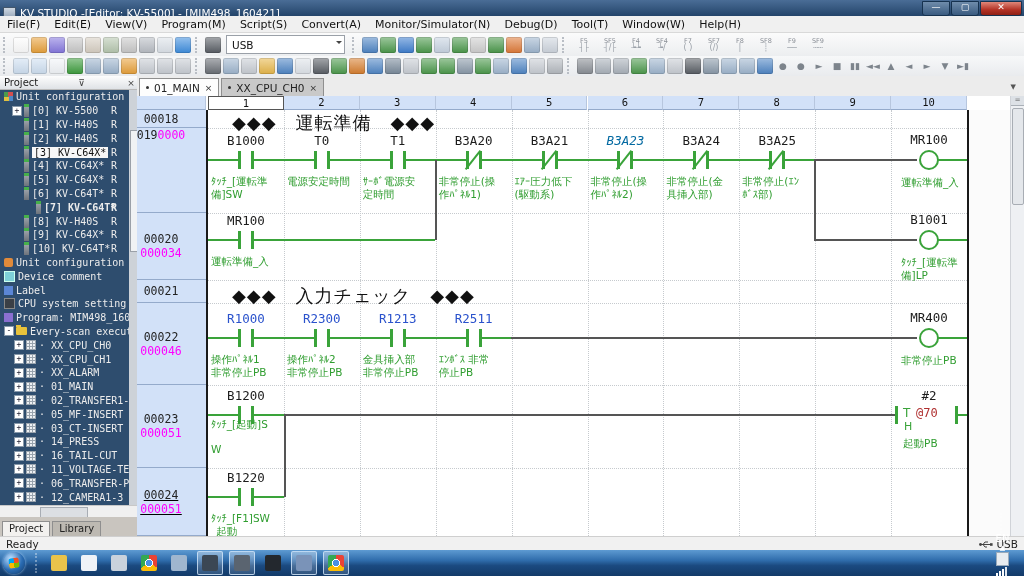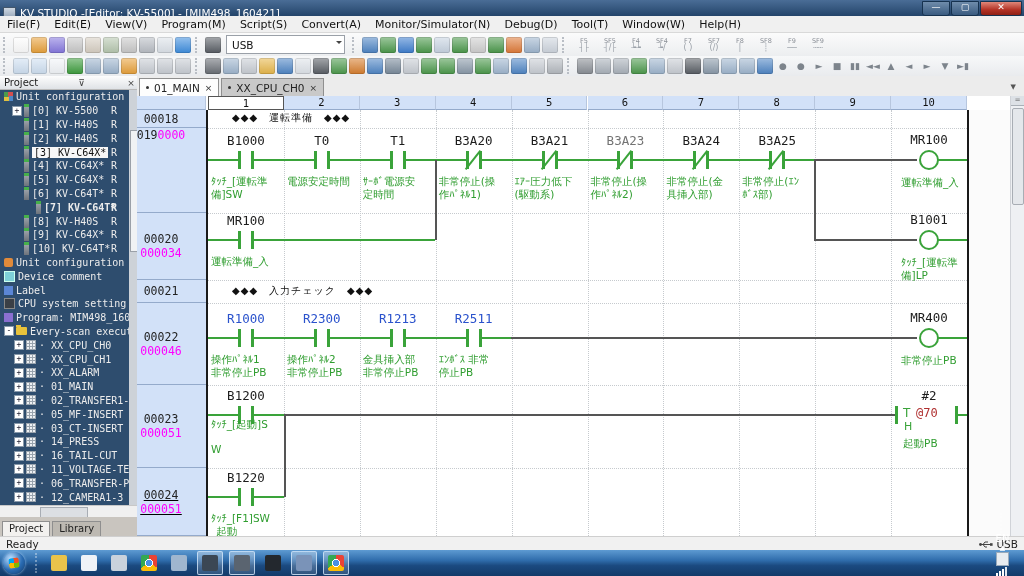--- a/index.html
+++ b/index.html
@@ -71,21 +71,21 @@
   .wire{position:absolute;height:2px;}
   .vwire{position:absolute;width:2px;background:#555;}
   .rail{position:absolute;width:2px;background:#1a1a1a;}
   .dev-name{position:absolute;width:76px;text-align:center;font-family:"DejaVu Sans Mono","Liberation Mono",monospace;font-size:12.5px;}
   .lbl{position:absolute;font-size:10.5px;line-height:12.5px;white-space:nowrap;}
   .contact{position:absolute;width:32px;height:20px;background:#fff;}
   .contact .stub{position:absolute;top:9px;height:2px;width:8px;}
   .contact .bar{position:absolute;top:1px;width:3px;height:18px;}
   .contact .slash{position:absolute;left:14px;top:-2px;width:2px;height:24px;transform:rotate(38deg);}
   .coil-circle{position:absolute;width:16px;height:16px;border:2px solid #3aa33a;border-radius:50%;background:#fff;}
-  .comment-text{position:absolute;font-size:10px;color:#111;letter-spacing:1px;white-space:nowrap;}
+  .comment-text{position:absolute;font-size:18px;color:#111;letter-spacing:1px;white-space:nowrap;}
   #ed-vscroll{position:absolute;right:0;top:20px;width:13px;height:440px;background:#eef0f3;border-left:1px solid #d0d3d8;}
   #ed-vscroll .split{position:absolute;left:0;top:0;width:13px;height:9px;background:#dde1e6;border-bottom:1px solid #aab0b7;font-size:7px;text-align:center;line-height:8px;color:#555;}
   #ed-vscroll .thumb{position:absolute;left:1px;top:12px;width:10px;height:95px;background:#e4e7eb;border:1px solid #a8adb4;border-radius:2px;}
   
   #statusbar{position:absolute;left:0;top:536px;width:1024px;height:14px;background:#f1f1f1;border-top:1px solid #cfcfcf;font-size:10.5px;color:#222;display:flex;align-items:center;}
   #status-usb{position:absolute;right:6px;display:flex;align-items:center;gap:3px;}
   
   #taskbar{position:absolute;left:0;top:550px;width:1024px;height:26px;background:linear-gradient(#5e9bd2,#2f6cab 40%,#1b4a80 60%,#123a69);display:flex;align-items:center;}
   #start-orb{width:22px;height:22px;border-radius:50%;margin:0 6px 0 3px;background:radial-gradient(circle at 35% 30%,#bfe0ff,#2a6cb3 55%,#123a69);box-shadow:0 0 3px #9cc8f0;position:relative;flex:none;}
   #start-orb .flag{position:absolute;left:6px;top:6px;width:10px;height:10px;background:conic-gradient(#f25022 0 25%,#7fba00 0 50%,#ffb900 0 75%,#00a4ef 0);border-radius:2px;transform:rotate(-8deg);}
@@ -532,21 +532,21 @@
         <div class="dev-name" style="position: absolute; left: 374.55px; top: 37px; color: rgb(28, 28, 28);">B3A21</div>
         <div class="lbl" style="position: absolute; left: 377.6px; top: 79px; color: rgb(47, 157, 47);">ｴｱｰ圧力低下</div>
         <div class="lbl" style="position: absolute; left: 377.6px; top: 91.5px; color: rgb(47, 157, 47);">(駆動系)</div>
         <div class="contact" style="position: absolute; left: 472.45px; top: 54px; width: 32px; height: 20px;">
           <div class="stub" style="left: 0px; background: rgb(58, 163, 58);"></div>
           <div class="stub" style="left: 24px; background: rgb(58, 163, 58);"></div>
           <div class="bar" style="left: 8px; background: rgb(58, 163, 58);"></div>
           <div class="bar" style="left: 21px; background: rgb(58, 163, 58);"></div>
           <div class="slash" style="background: rgb(58, 163, 58);"></div>
         </div>
-        <div class="dev-name" style="position: absolute; left: 450.45px; top: 37px; color: #737373;">B3A23</div>
+        <div class="dev-name" style="position: absolute; left: 450.45px; top: 37px; color: #0369a1; font-style: italic;">B3A23</div>
         <div class="lbl" style="position: absolute; left: 453.5px; top: 79px; color: rgb(47, 157, 47);">非常停止(操</div>
         <div class="lbl" style="position: absolute; left: 453.5px; top: 91.5px; color: rgb(47, 157, 47);">作ﾊﾟﾈﾙ2)</div>
         <div class="contact" style="position: absolute; left: 548.35px; top: 54px; width: 32px; height: 20px;">
           <div class="stub" style="left: 0px; background: rgb(58, 163, 58);"></div>
           <div class="stub" style="left: 24px; background: rgb(58, 163, 58);"></div>
           <div class="bar" style="left: 8px; background: rgb(58, 163, 58);"></div>
           <div class="bar" style="left: 21px; background: rgb(58, 163, 58);"></div>
           <div class="slash" style="background: rgb(58, 163, 58);"></div>
         </div>
         <div class="dev-name" style="position: absolute; left: 526.35px; top: 37px; color: rgb(28, 28, 28);">B3A24</div>

